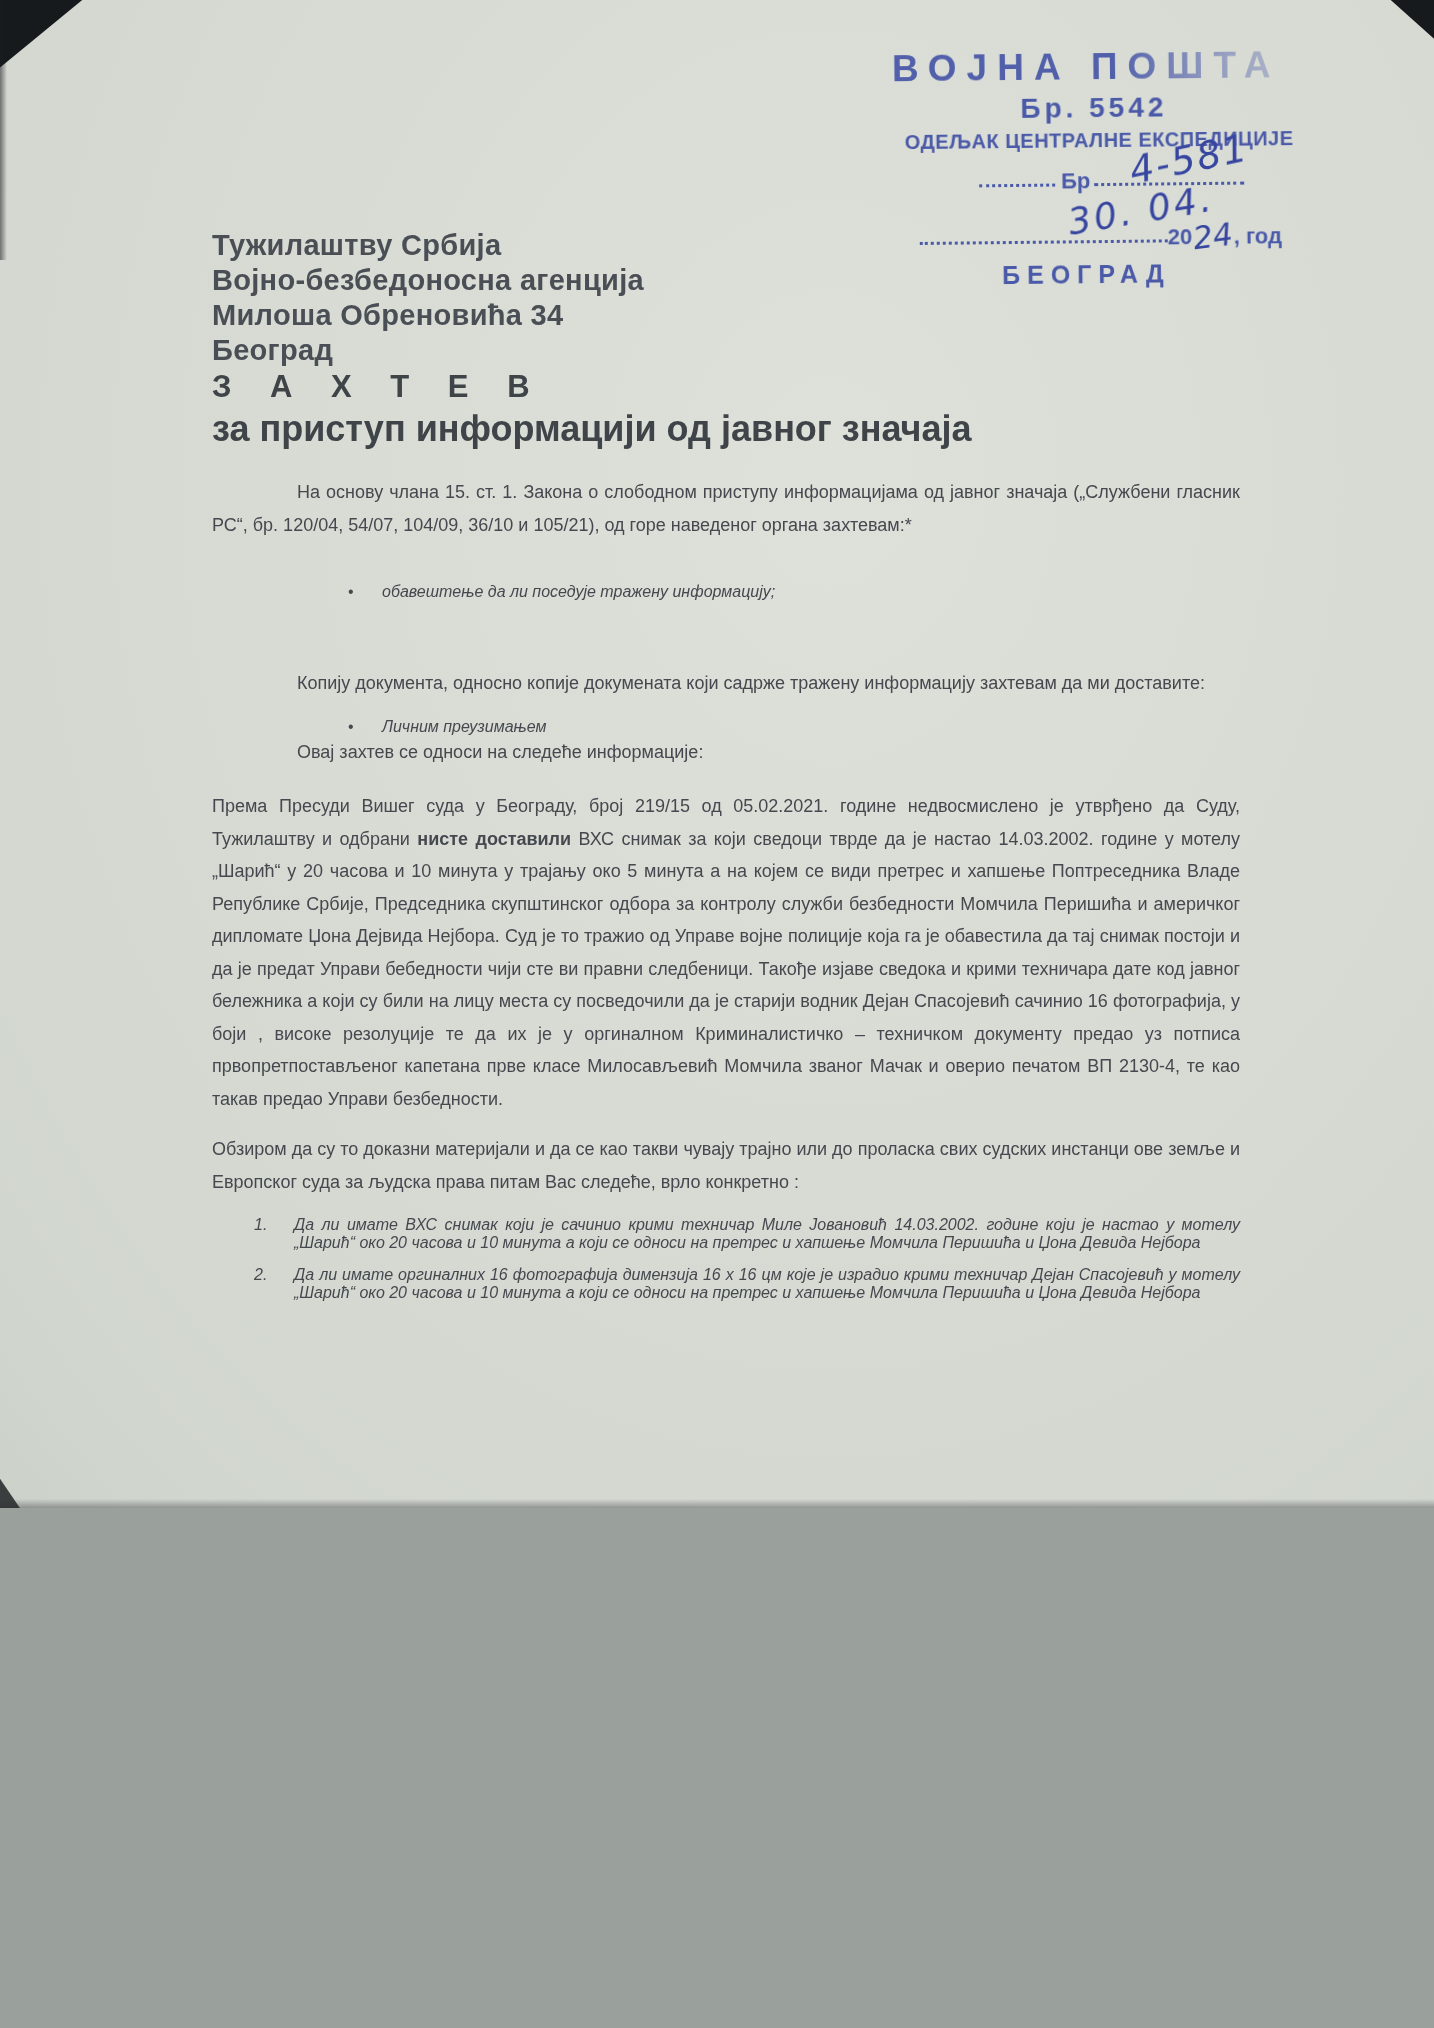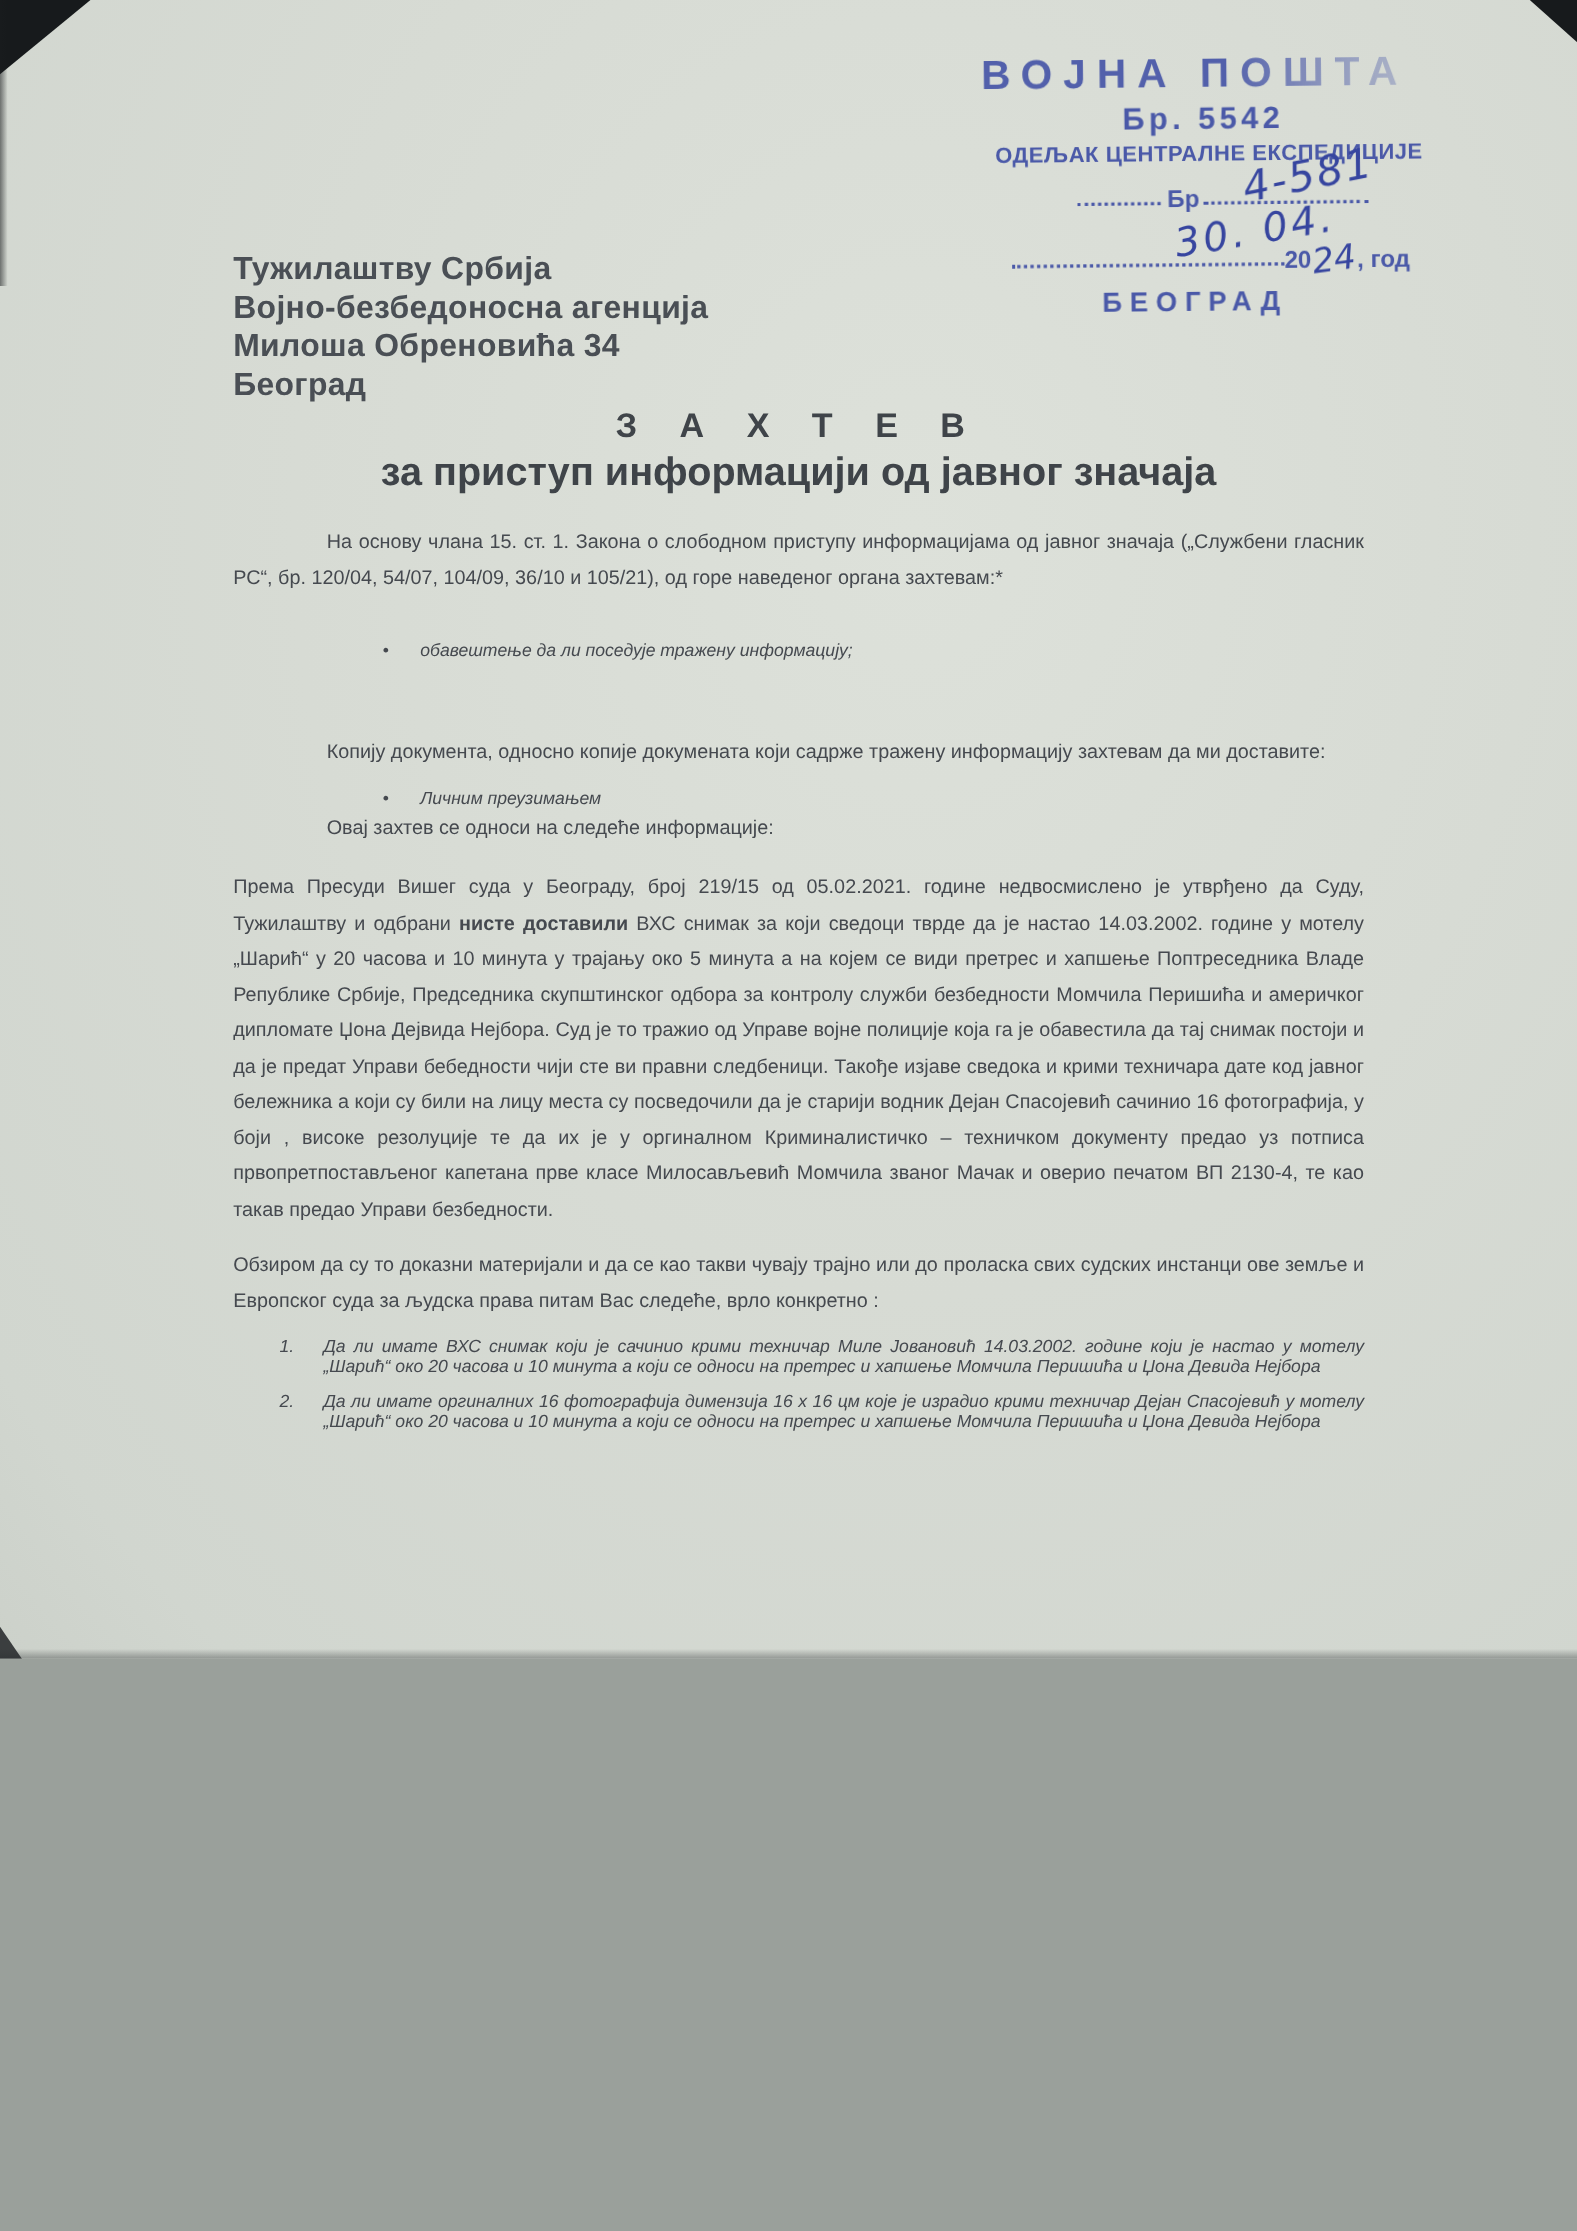--- a/index.html
+++ b/index.html
@@ -51,21 +51,21 @@
   }
   .ref-hand { position:absolute; left:150px; top:-30px; font-size:38px; transform:rotate(-11deg); letter-spacing:2px; }
   .stamp-dateline { position:relative; margin:22px 0 0 26px; font-size:22px; font-weight:bold; white-space:nowrap; }
   .date-hand { position:absolute; left:148px; top:-26px; font-size:36px; transform:rotate(-9deg); letter-spacing:3px; }
   .year-hand { display:inline-block; font-size:31px; transform:rotate(-7deg) translateY(3px); margin:0 1px; }
   .stamp-city { margin:8px 0 0 108px; font-size:25px; font-weight:bold; letter-spacing:7px; }
 
   
   .content { position:absolute; left:212px; top:228px; width:1028px; }
   .recipient { font-size:29px; line-height:35px; font-weight:bold; color:#4a4f55; letter-spacing:.3px; }
-  .doc-title { text-align:center; margin-top:1px; }
+  .doc-title { margin-top:1px; }
   .doc-title-main { font-size:31px; font-weight:bold; letter-spacing:15px; color:#3f4449; }
   .doc-title-sub  { font-size:36px; font-weight:bold; margin-top:3px; color:#3f4449; }
 
   .para { font-size:18px; line-height:32.5px; text-align:justify; }
   .indent { text-indent:85px; }
   .intro-para   { margin-top:26px; }
   .bullet-item  { display:flex; margin-left:136px; font-style:italic; }
   .bullet-item.first { margin-top:42px; }
   .bullet-item.second { margin-top:4px; }
   .bullet-marker { width:34px; flex:none; font-style:normal; }

